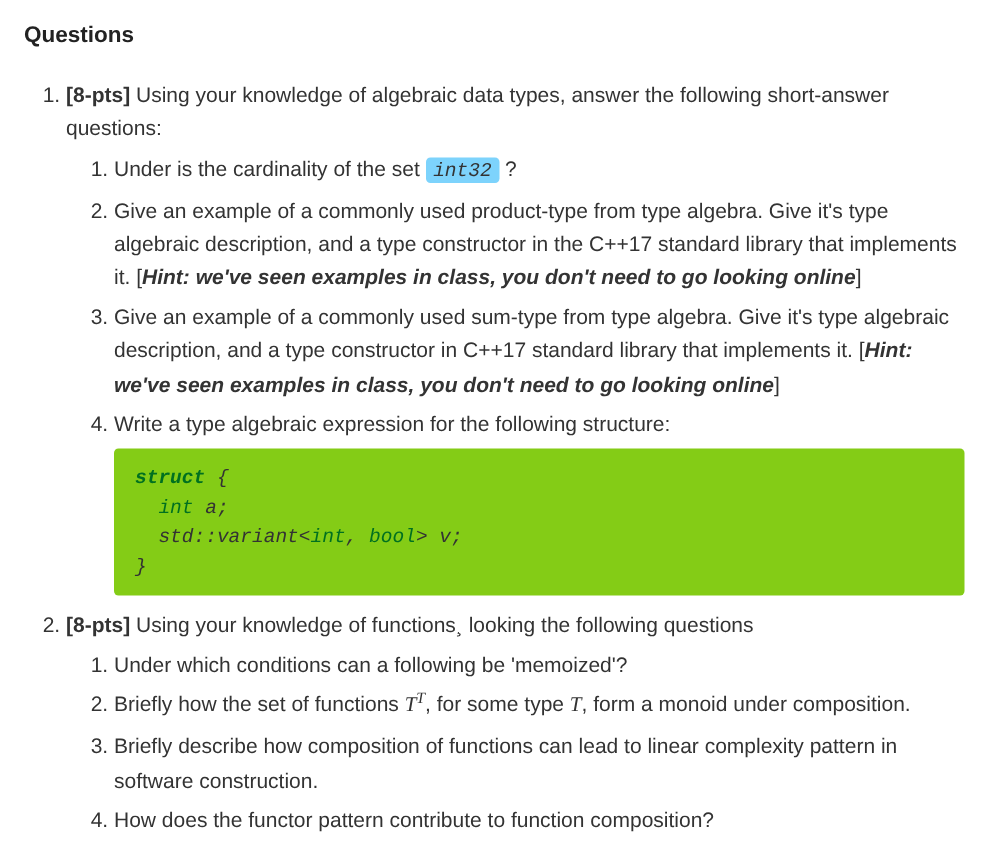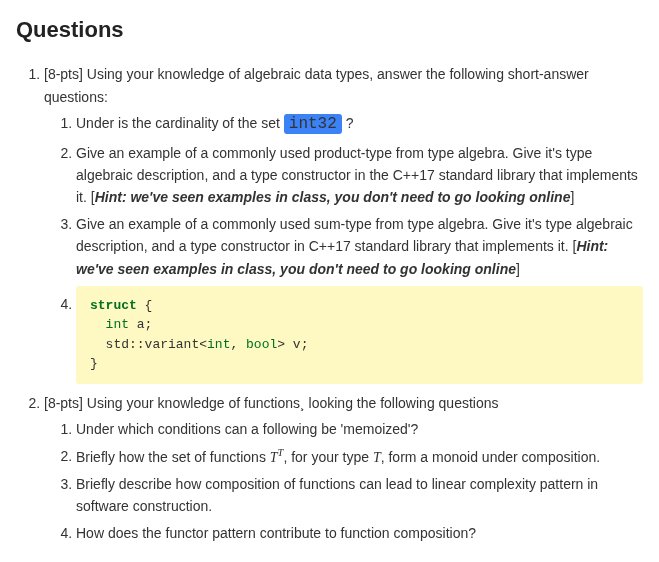--- a/index.html
+++ b/index.html
@@ -7,48 +7,50 @@
     font-family: Arial, Helvetica, sans-serif;
     font-size: 14px;
     line-height: 1.6;
     color: #333;
     margin: 0;
     padding: 12px 16px;
     background: #fff;
     width: 659px;
   }
   h2 {
-    font-size: 22px;
+    font-size: 15px;
     font-weight: bold;
     margin: 0 0 16px 0;
     color: #222;
   }
   ol { margin: 0; padding-left: 28px; }
   ol ol { padding-left: 32px; margin-top: 4px; margin-bottom: 4px; }
   li { margin-bottom: 4px; }
   code.inline {
-    background: #3b82f6;
+    background: #7dd3fc;
     padding: 1px 5px;
     border-radius: 3px;
     font-family: Consolas, "Courier New", monospace;
-    font-size: 16px;
+    font-size: 13px;
     color: #333;
+    font-style: italic;
   }
   em { font-style: italic; font-weight: bold; }
-  strong { font-weight: normal; text-align: center; }
+  strong { font-weight: bold; text-align: center; }
   pre.codeblock {
-    background: #fef9c3;
+    background: #84cc16;
     padding: 10px 14px;
     border-radius: 3px;
     font-family: Consolas, "Courier New", monospace;
     font-size: 13px;
     line-height: 1.5;
     margin: 6px 0 8px 0;
     white-space: pre;
     overflow-x: auto;
+    font-style: italic;
   }
   .kw { color: #007020; font-weight: bold; }
   .typ { color: #007020; }
   .math { font-family: 'Times New Roman', serif; font-style: italic; }
   .sup { font-size: 0.75em; vertical-align: super; font-style: italic; font-family: 'Times New Roman', serif;}
 </style>
 </head>
 <body>
 
 <h2>Questions</h2>
@@ -61,33 +63,34 @@
       <li>
         <span>Under is the cardinality of the set </span><code class="inline">int32</code><span> ?</span>
       </li>
       <li>
         <span>Give an example of a commonly used product-type from type algebra. Give it's type algebraic description, and a type constructor in the C++17 standard library that implements it. [</span><em>Hint: we've seen examples in class, you don't need to go looking online</em><span>]</span>
       </li>
       <li>
         <span>Give an example of a commonly used sum-type from type algebra. Give it's type algebraic description, and a type constructor in C++17 standard library that implements it. [</span><em>Hint: we've seen examples in class, you don't need to go looking online</em><span>]</span>
       </li>
       <li>
+        <span>Write a type algebraic expression for the following structure:</span>
 <pre class="codeblock"><span class="kw">struct</span><span> {</span>
 <span>  </span><span class="typ">int</span><span> a;</span>
 <span>  std::variant&lt;</span><span class="typ">int</span><span>, </span><span class="typ">bool</span><span>&gt; v;</span>
 <span>}</span></pre>
       </li>
     </ol>
   </li>
 
   <li>
     <strong>[8-pts]</strong><span> Using your knowledge of functions¸ looking the following questions</span>
     <ol>
       <li>Under which conditions can a following be 'memoized'?</li>
       <li>
-        <span>Briefly how the set of functions </span><span class="math">T</span><span class="sup">T</span><span>, for your type </span><span class="math">T</span><span>, form a monoid under composition.</span>
+        <span>Briefly how the set of functions </span><span class="math">T</span><span class="sup">T</span><span>, for some type </span><span class="math">T</span><span>, form a monoid under composition.</span>
       </li>
       <li>Briefly describe how composition of functions can lead to linear complexity pattern in software construction.</li>
       <li>How does the functor pattern contribute to function composition?</li>
     </ol>
   </li>
 
 </ol>
 
 </body></html>

